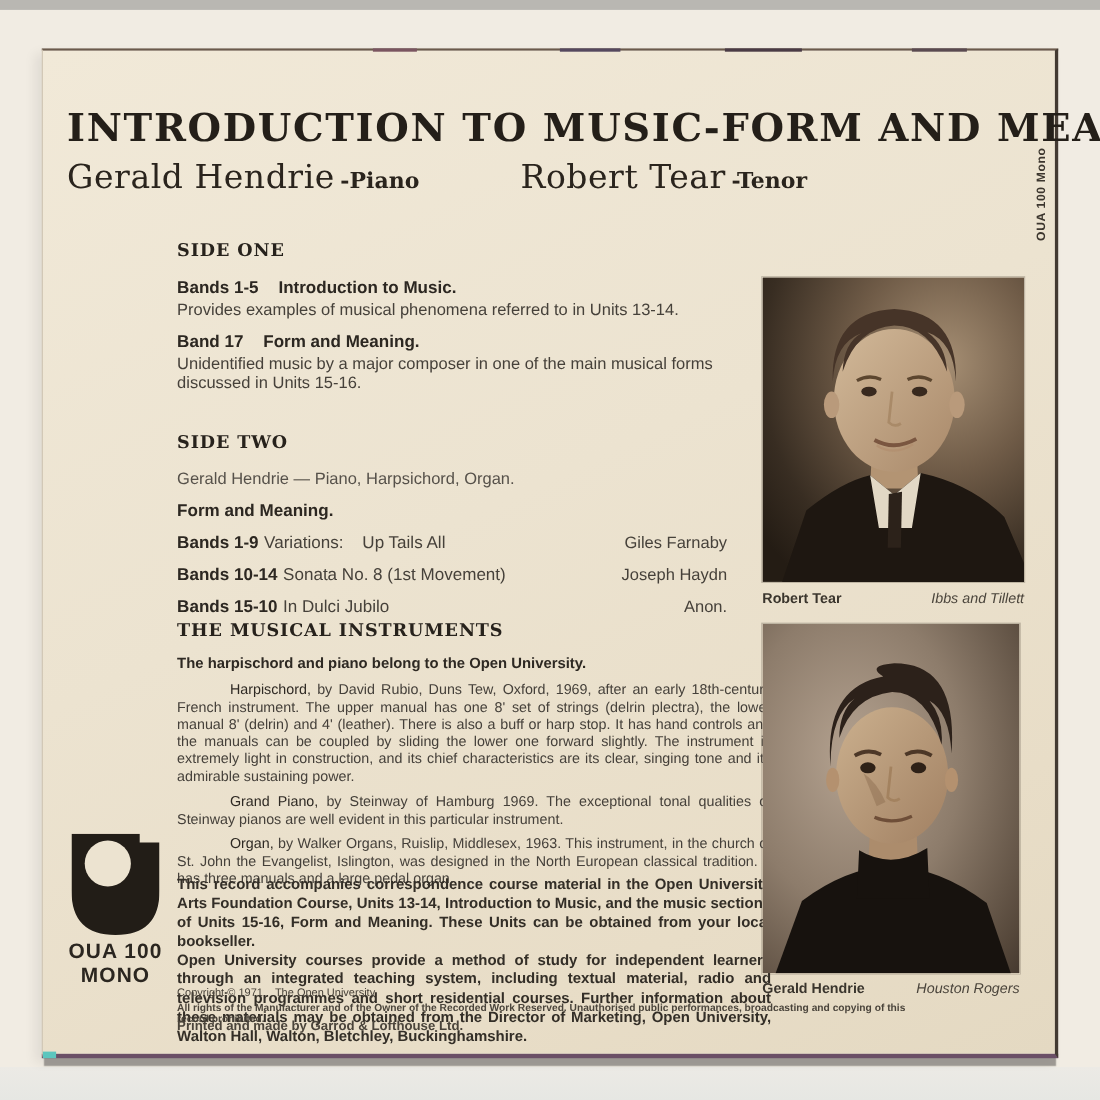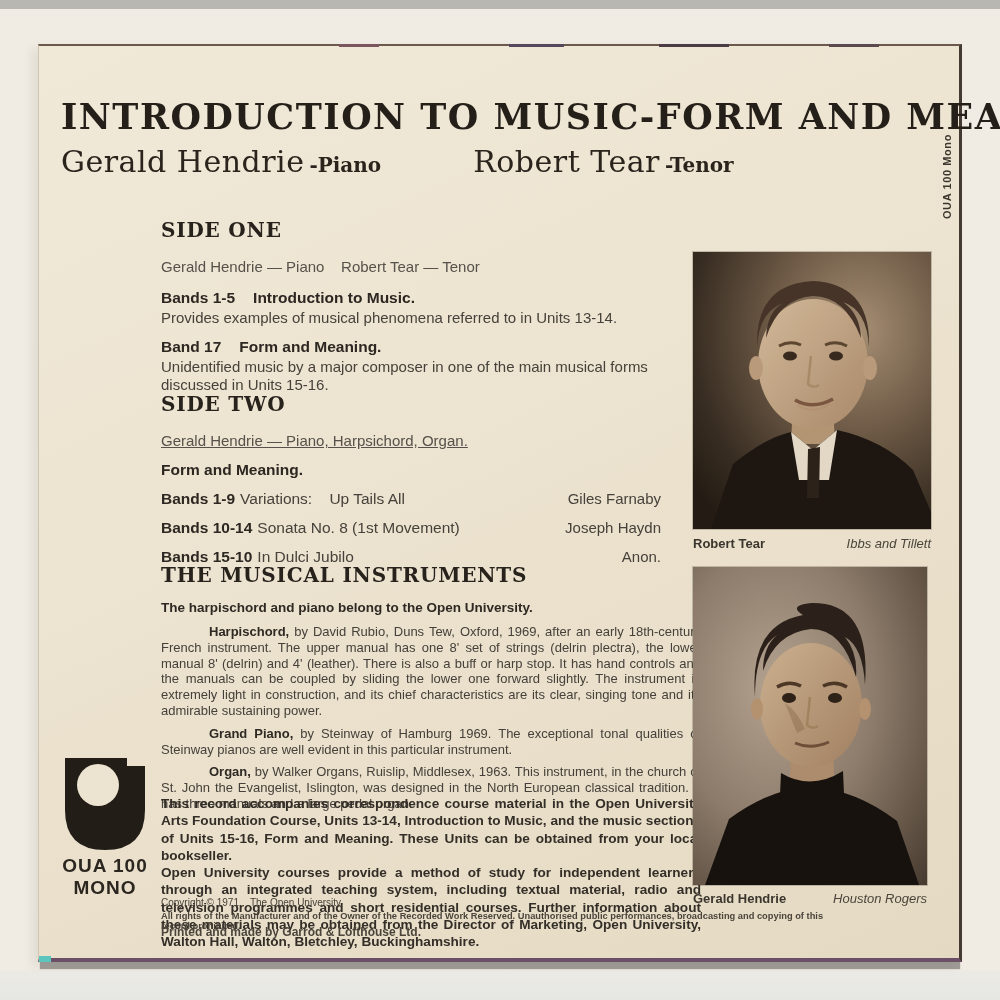--- a/index.html
+++ b/index.html
@@ -52,50 +52,50 @@
   .spine-label {
     position: absolute; top: 88px; right: 6px;
     writing-mode: vertical-rl; transform: rotate(180deg);
     font-size: 11px; font-weight: bold; letter-spacing: 0.6px; color: #3c362e;
   }
 
   
   .col { position: absolute; left: 122px; width: 536px; color: #37332c; }
   .sec-heading {
     font-family: "DejaVu Serif", "Liberation Serif", serif;
-    font-weight: bold; font-size: 20px; letter-spacing: 0.8px; color: #27221c;
+    font-weight: bold; font-size: 16px; letter-spacing: 0.8px; color: #27221c;
   }
   .performers { font-size: 15px; color: #56514a; white-space: pre-wrap; }
   .band-line { font-size: 15.5px; white-space: pre-wrap; display: flex; }
   .band-label { font-weight: bold; color: #2c2721; }
   .band-title { font-weight: bold; color: #2c2721; margin-left: 18px; white-space: pre-wrap; }
   .band-title-reg { font-weight: normal; color: #46413a; margin-left: 5px; white-space: pre-wrap; }
   .band-desc { font-size: 15px; color: #46413a; line-height: 18px; margin-top: 2px; }
   .composer { margin-left: auto; font-size: 15px; color: #46413a; }
   .subtitle-bold { font-size: 15.5px; font-weight: bold; color: #2c2721; }
 
   .side-one { top: 172px; }
   .side-one .sec-heading { margin-bottom: 16px; }
   .side-one .performers { margin-bottom: 14px; }
   .side-one .band-group { margin-bottom: 11px; }
 
   .side-two { top: 346px; }
   .side-two .sec-heading { margin-bottom: 16px; }
-  .side-two .performers { margin-bottom: 12px; text-decoration: underline; }
+  .side-two .performers { margin-bottom: 12px; }
   .side-two .subtitle-bold { margin-bottom: 11px; }
   .side-two .band-line { margin-bottom: 11px; width: 500px; }
 
   .instruments { top: 517px; width: 540px; }
   .instruments .sec-heading { margin-bottom: 13px; }
   .instr-intro { font-size: 13.5px; font-weight: bold; color: #2e2923; margin-bottom: 9px; }
   .instr-para {
     font-size: 13px; line-height: 15.8px; text-align: justify;
     color: #45403a; margin-bottom: 7px;
   }
-  .instr-lead { font-weight: bold; color: #2e2923; padding-left: 48px; }
+  .instr-lead { font-weight: normal; color: #2e2923; padding-left: 48px; }
 
   .course { top: 749px; width: 540px; }
   .course p {
     font-size: 13.6px; font-weight: bold; line-height: 17.3px;
     text-align: justify; color: #332e27;
   }
 
   .footer-copy { top: 851px; width: 690px; }
   .footer-copy .line1 { font-size: 10px; font-weight: normal; color: #453f37; white-space: pre-wrap; }
   .footer-copy .line2 { font-size: 9.3px; font-weight: bold; color: #4a443b; margin-top: 3px; }
@@ -142,21 +142,20 @@
     <span class="artist-name">Gerald Hendrie</span>
     <span class="artist-role">-Piano</span>
     <span class="artist-gap"></span>
     <span class="artist-name">Robert Tear</span>
     <span class="artist-role">-Tenor</span>
   </div>
   <div class="spine-label">OUA 100 Mono</div>
 
   <div class="col side-one">
     <div class="sec-heading">SIDE ONE</div>
-    <div class="performers">Gerald Hendrie — Piano    Robert Tear — Tenor</div>
     <div class="band-group">
       <div class="band-line">
         <span class="band-label">Bands 1-5</span>
         <span class="band-title">Introduction to Music.</span>
       </div>
       <div class="band-desc">Provides examples of musical phenomena referred to in Units 13-14.</div>
     </div>
     <div class="band-group">
       <div class="band-line">
         <span class="band-label">Band 17</span>

